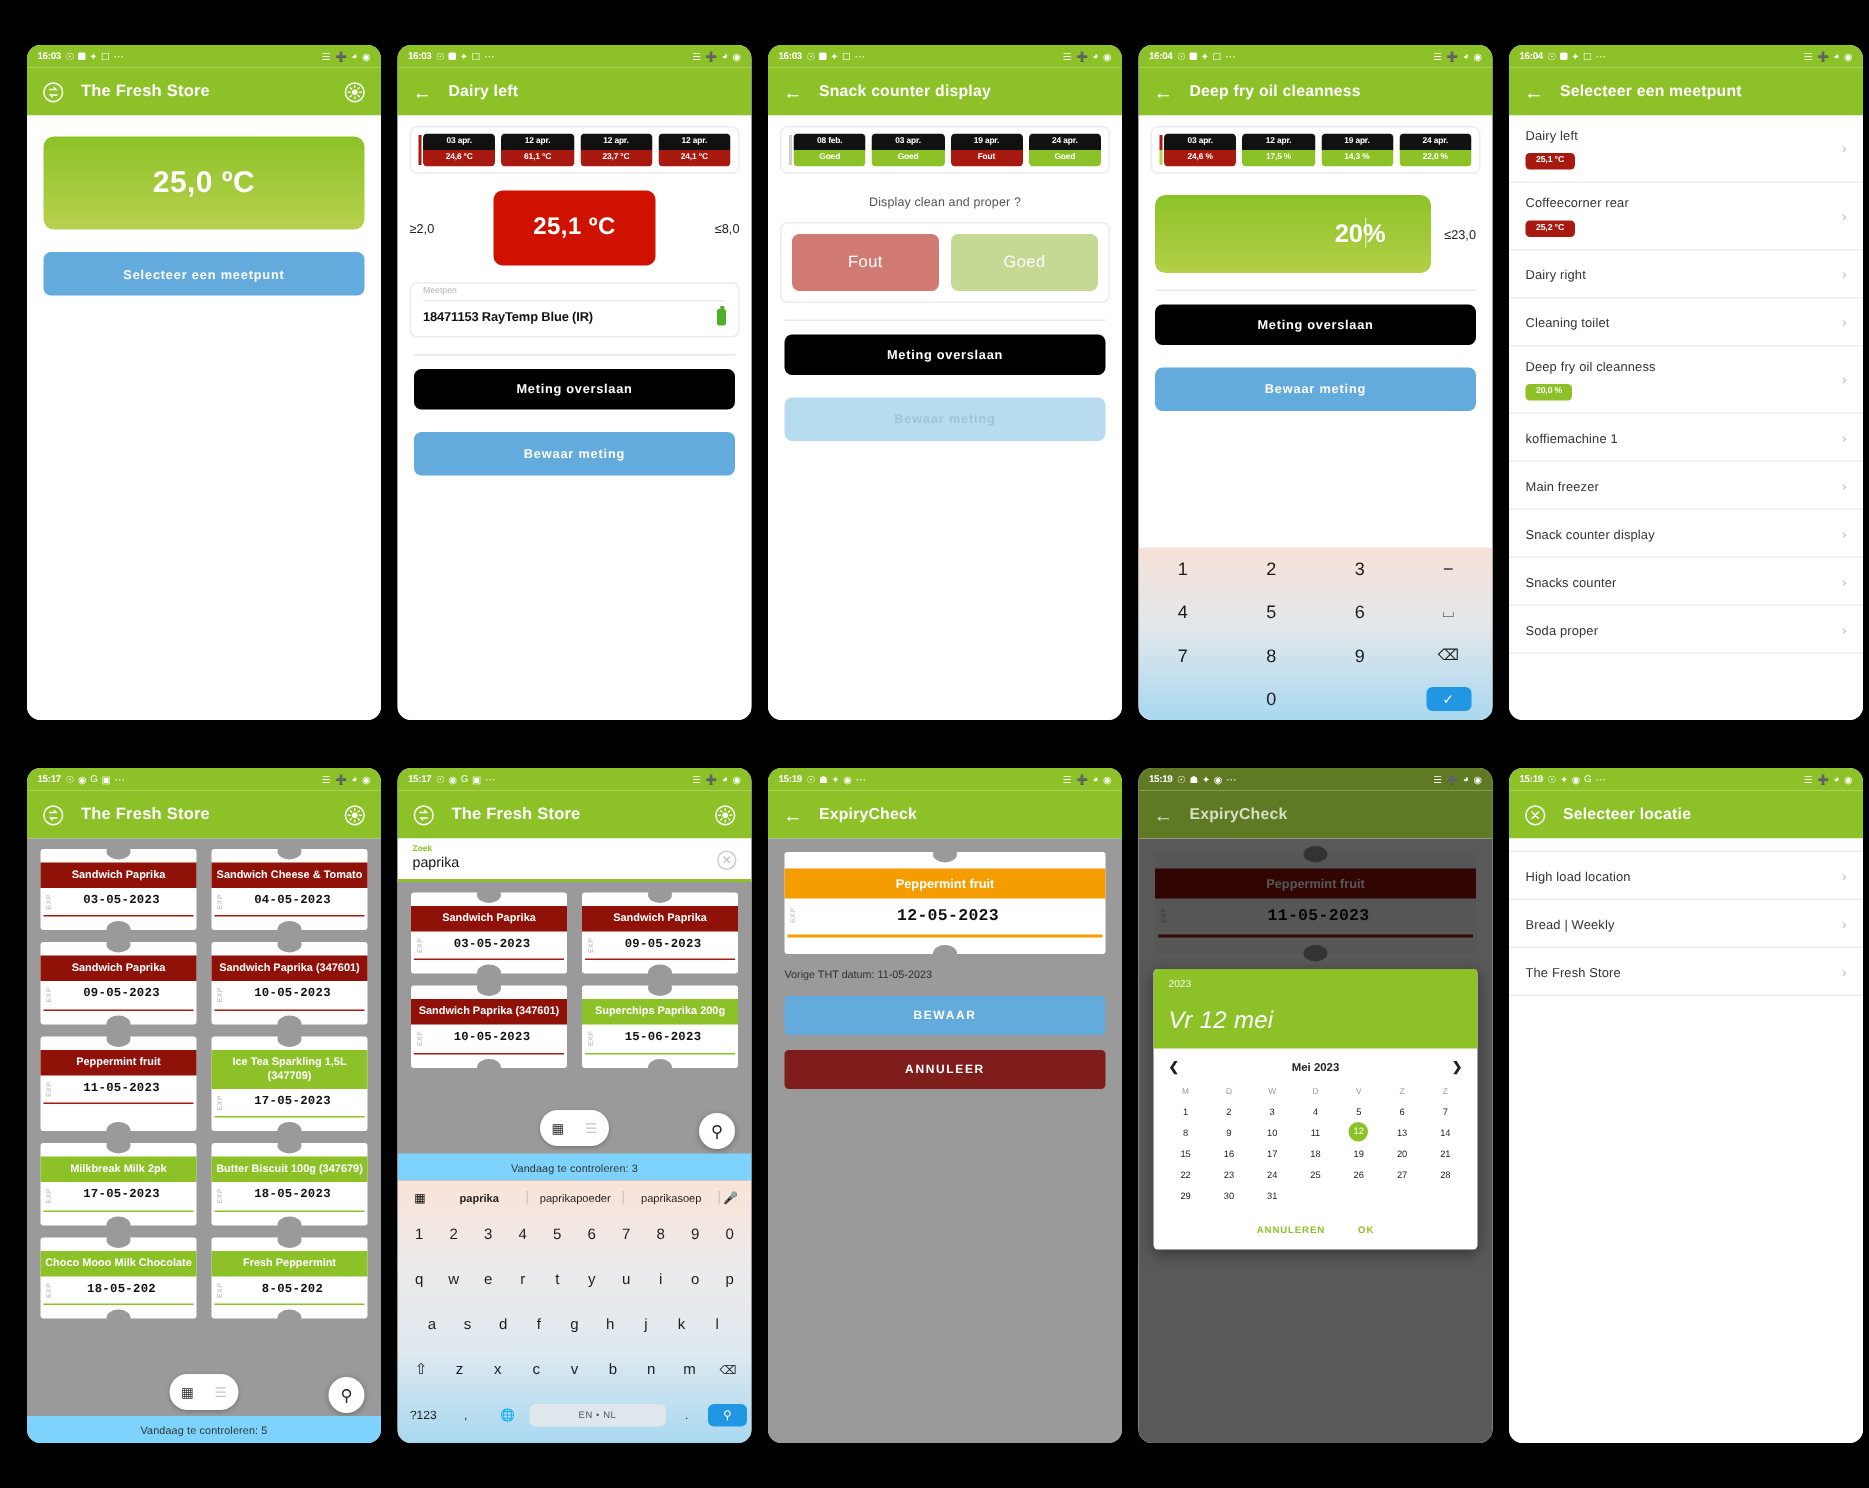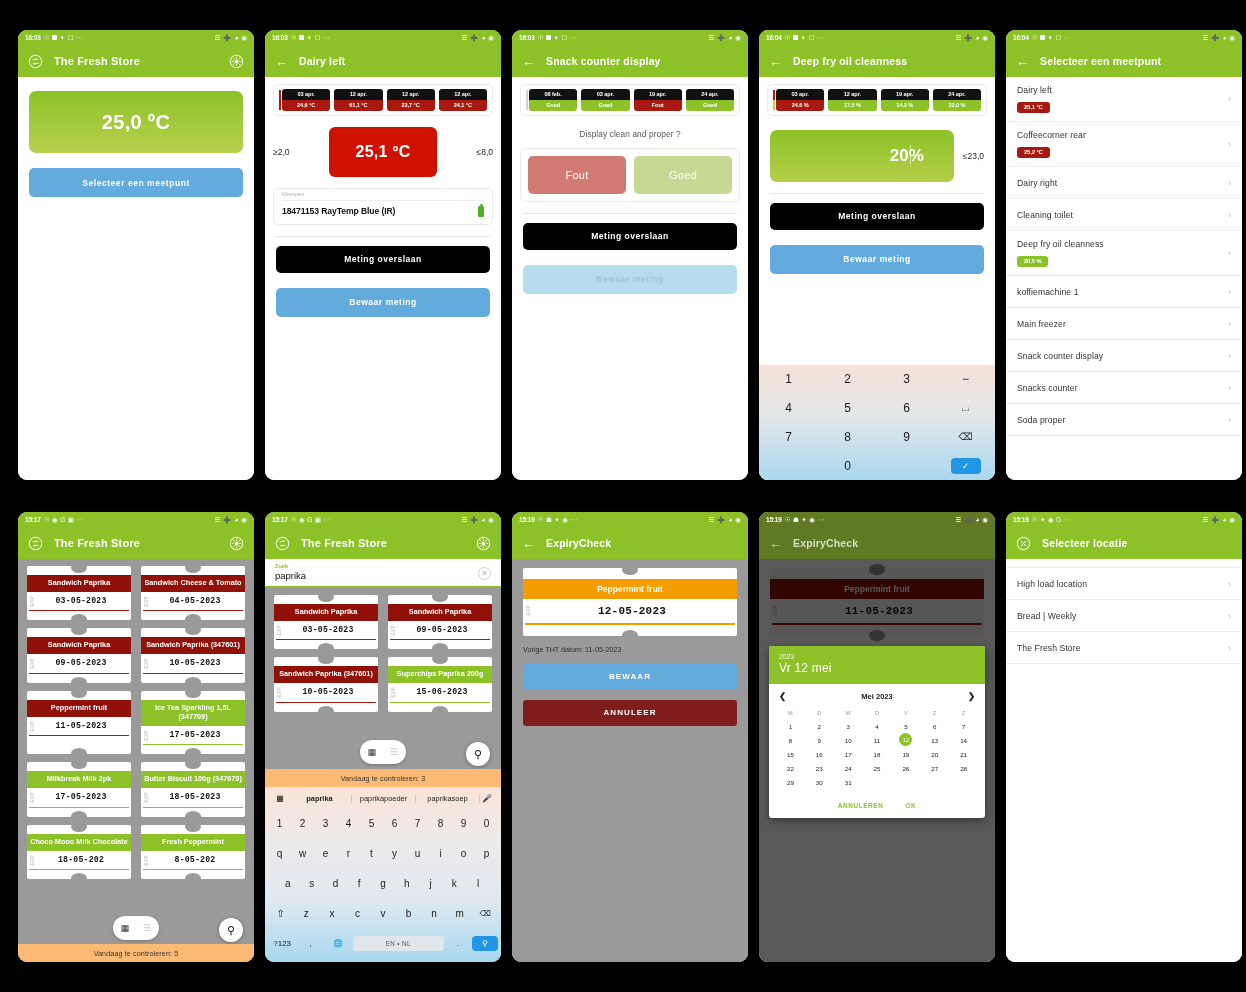--- a/index.html
+++ b/index.html
@@ -179,21 +179,21 @@
   .t-date { display:flex; align-items:flex-start; padding: 4px 4px 4px 3px; }
   .exp { font-size:4.6px; color:#c9c9c9; writing-mode: vertical-rl; transform: rotate(180deg);
          letter-spacing:.4px; font-weight:700; }
   .t-date-txt { flex:1 1 auto; text-align:center; font-size:8.2px; font-weight:700;
                 color:#111; letter-spacing:.2px; font-family:"Liberation Mono", monospace;}
   .t-rule { height:1.2px; margin: 0 2px; }
   .t-rule.red { background:#a81a10; }
   .t-rule.green { background:#8cc227; }
   .t-rule.orange { background:#f59c00; }
   .footer-bar {
-    position:absolute; left:0; right:0; bottom:0; height:18px; background:#fdba74;
+    position:absolute; left:0; right:0; bottom:0; height:18px; background:#7dd3fc;
     display:flex; align-items:center; justify-content:center;
     font-size:7.2px; color:#333; letter-spacing:.1px;
   }
   .fab-group { position:absolute; bottom:22px; left:0; right:0; display:flex;
                align-items:center; justify-content:center; gap:0px; }
   .seg { background:#fff; border-radius:14px; display:flex; padding:2px; gap:2px;
          box-shadow:0 1px 3px rgba(0,0,0,.25); }
   .segbtn { width:20px;height:20px;border-radius:50%; display:flex;align-items:center;justify-content:center;
             font-size:9px; color:#333;}
   .segbtn.inactive{ color:#c4c4c4; }
@@ -229,21 +229,21 @@
   .ec-btn{ margin-top:10px; height:26px; border-radius:3px; display:flex;align-items:center;justify-content:center;
            font-size:8px; font-weight:700; letter-spacing:1.1px; color:#fff;}
   .ec-btn.blue{ background:#63aadd; }
   .ec-btn.black{ background:#7f1d1d; }
   
   .scrim{ position:absolute; inset:0; background:rgba(0,0,0,.42); }
   .dialog{ position:absolute; left:10px; right:10px; top:87px; background:#fff;
            border-radius:3px; overflow:hidden; box-shadow:0 3px 10px rgba(0,0,0,.4); }
   .dlg-head{ background:#8cc227; color:#fff; padding:7px 10px 9px 10px; }
   .dlg-year{ font-size:6.8px; opacity:.9; }
-  .dlg-date{ font-size:12px; font-weight:400; margin-top:1px; letter-spacing:.2px;}
+  .dlg-date{ font-size:16px; font-weight:400; margin-top:12px; letter-spacing:.2px;font-style:italic;}
   .dlg-nav{ display:flex;align-items:center; padding: 7px 10px 4px 10px; }
   .dlg-nav .mth{ flex:1 1 auto; text-align:center; font-size:7.6px; font-weight:700; color:#222;}
   .dlg-arrow{ font-size:8.5px; color:#222; font-weight:700;}
   .cal{ display:grid; grid-template-columns:repeat(7,1fr); padding: 2px 7px 4px 7px; }
   .cal .dow{ text-align:center; font-size:5.6px; color:#9a9a9a; padding: 3px 0; }
   .cal .day{ text-align:center; font-size:6.2px; color:#222; padding: 3.6px 0; }
   .cal .day.sel{ background:#8cc227;color:#fff;border-radius:50%; width:13px;height:13px;
                  margin:0 auto; display:flex;align-items:center;justify-content:center; padding:0;}
   .dlg-actions{ display:flex; justify-content:center; gap:22px; padding: 8px 0 9px 0; }
   .dlg-act{ font-size:6.4px; font-weight:700; color:#8cc227; letter-spacing:.6px;}

